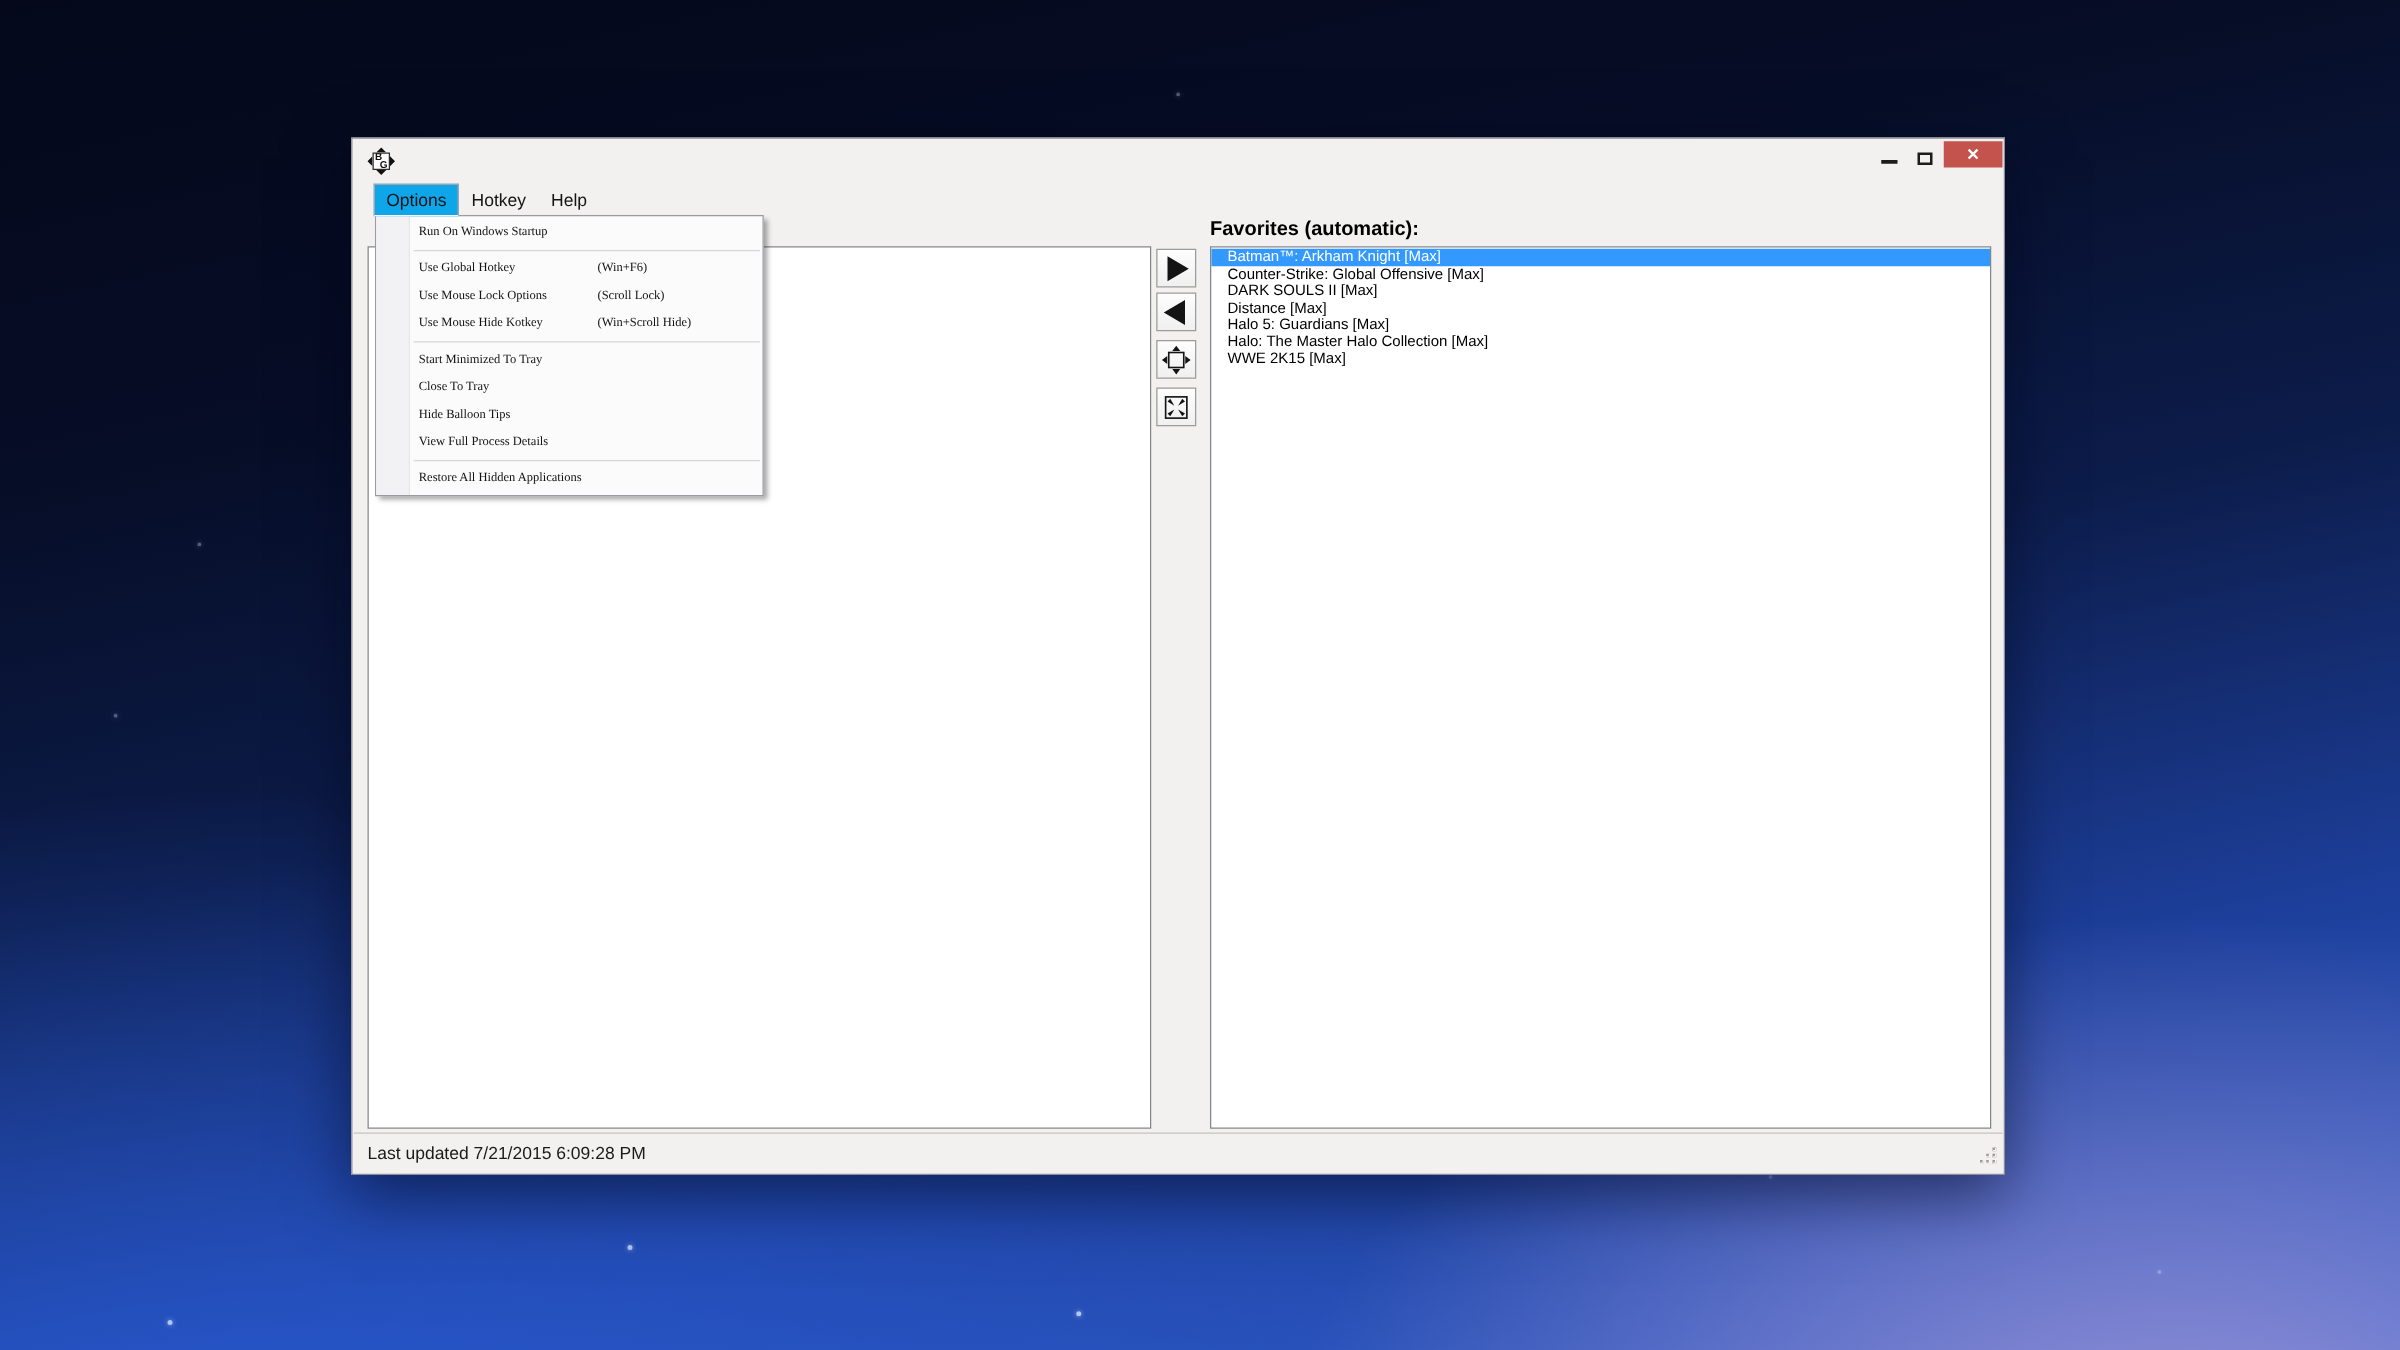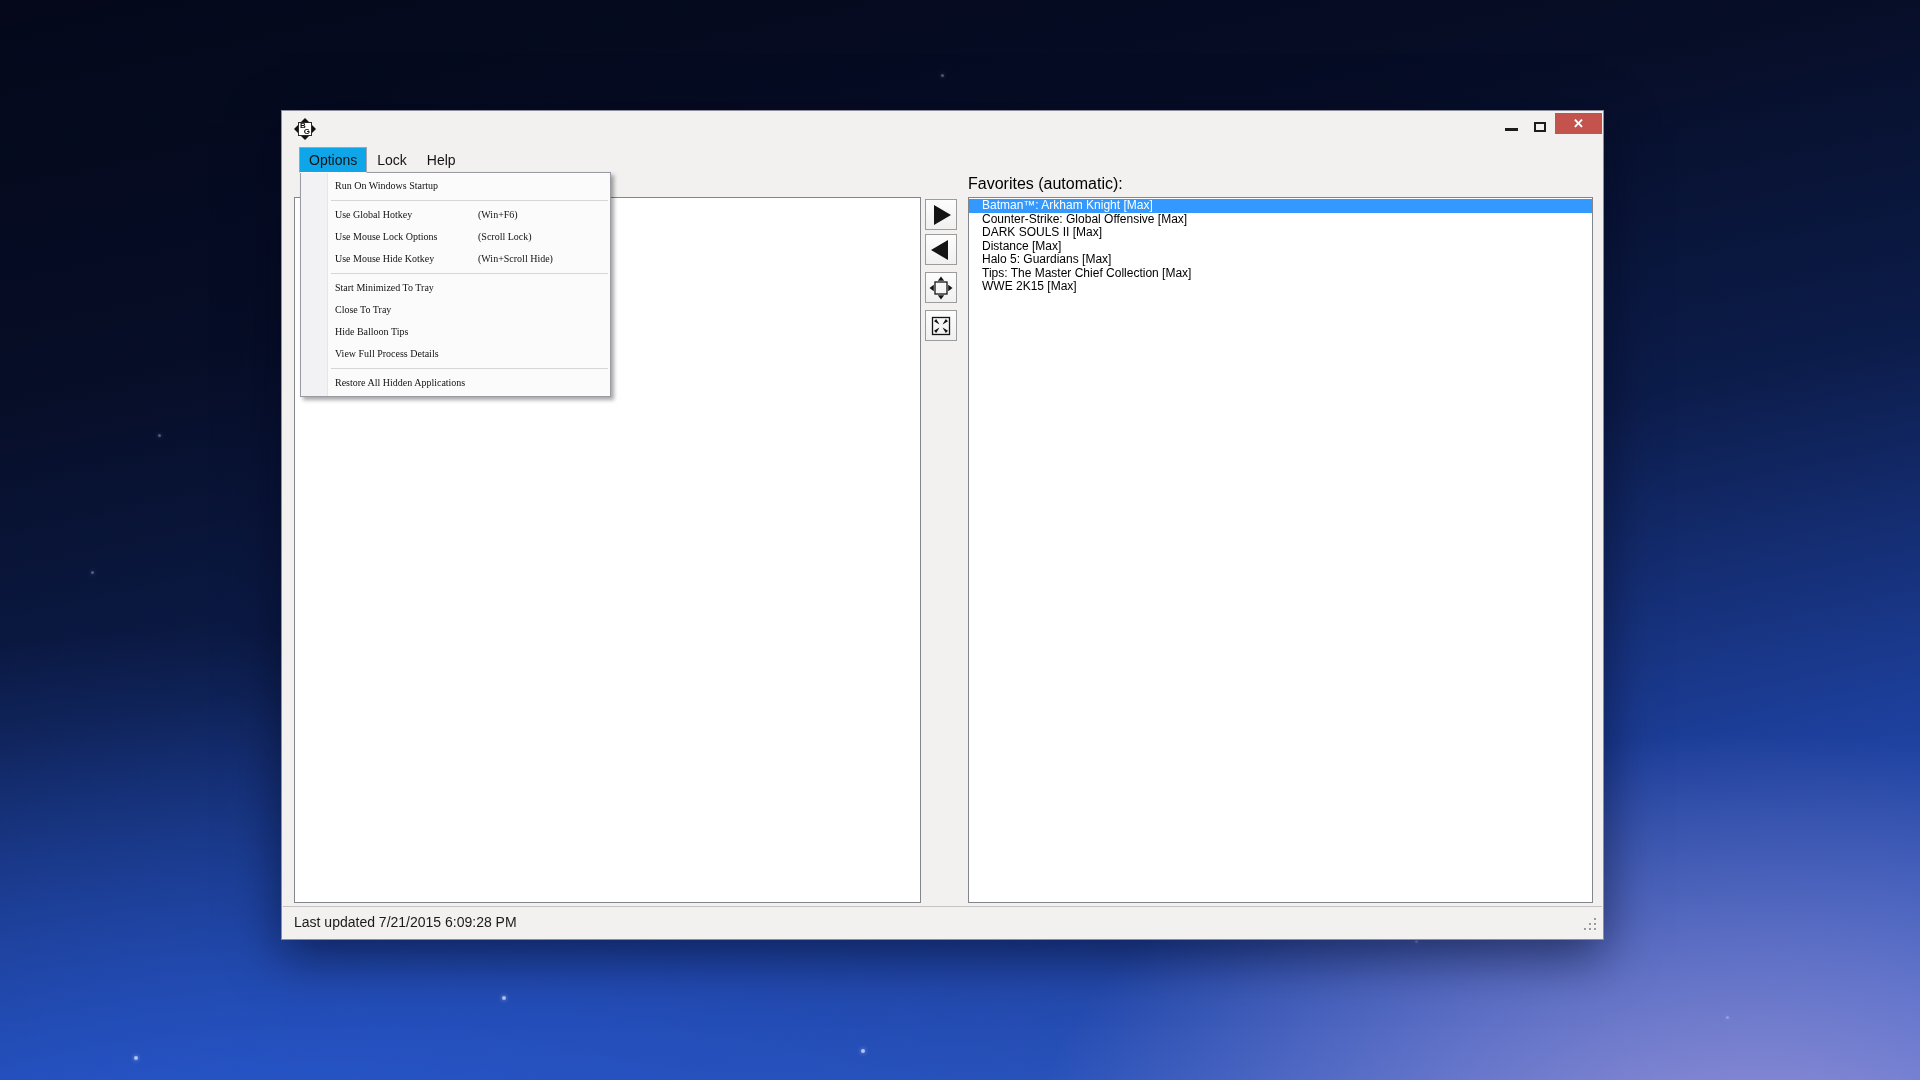--- a/index.html
+++ b/index.html
@@ -66,21 +66,21 @@
   .menu-item { position:relative; height:22px; line-height:22px; padding-left:34px;
                font-size:10px; color:#121212; white-space:nowrap;font-family:Liberation Serif, serif; }
   .menu-item .shortcut { position:absolute; left:177px; top:0; }
   .menu-separator { height:1px; background:#d6d6d6; margin:3px 2px 3px 30px; }
 
   
   .listbox { position:absolute; background:#fff; border:1px solid #82858c; }
   .applications-listbox { left:12px; top:86px; width:627px; height:706px; }
   .favorites-listbox    { left:686px; top:86px; width:625px; height:706px; padding-top:1px; overflow:hidden; }
 
-  .favorites-label { position:absolute; left:686px; top:64px; font-size:16px; font-weight:normal; color:#000; }
+  .favorites-label { position:absolute; left:686px; top:64px; font-size:16px; font-weight:bold; color:#000; }
 
   .fav-row { height:13.5px; line-height:13.5px; font-size:12px; color:#000;
              padding-left:13px; white-space:nowrap; overflow:hidden; }
   .fav-row.selected { background:var(--sel-blue,#3399ff); color:#fff; }
 
   
   .mid-buttons { position:absolute; left:643px; top:88px; width:32px; }
   .mid-btn { position:absolute; left:0; width:32px; height:31px;
              background:linear-gradient(#fdfdfd,#f0f0f0); border:1px solid #9c9c9c;
              display:flex; align-items:center; justify-content:center; }
@@ -131,21 +131,21 @@
       <span>✕</span>
     </div>
   </div>
 
   <div class="menubar">
 
   <div class="menubar-item open">
         <span>Options</span>
       </div>
       <div class="menubar-item">
-        <span>Lock</span>
+        <span>Hotkey</span>
       </div>
       <div class="menubar-item">
         <span>Help</span>
       </div>
     </div>
 
   <div class="dropdown">
     <div class="img-margin"></div>
 
   <div class="menu-item">
@@ -230,21 +230,21 @@
       <div class="fav-row">
         <span>DARK SOULS II [Max]</span>
       </div>
       <div class="fav-row">
         <span>Distance [Max]</span>
       </div>
       <div class="fav-row">
         <span>Halo 5: Guardians [Max]</span>
       </div>
       <div class="fav-row">
-        <span>Tips: The Master Chief Collection [Max]</span>
+        <span>Halo: The Master Halo Collection [Max]</span>
       </div>
       <div class="fav-row">
         <span>WWE 2K15 [Max]</span>
       </div>
     </div>
 
   <div class="statusbar">
     <span class="status-text">Last updated 7/21/2015 6:09:28 PM</span>
     <div class="grip">
       <i style="right:0; bottom:0;"></i>

